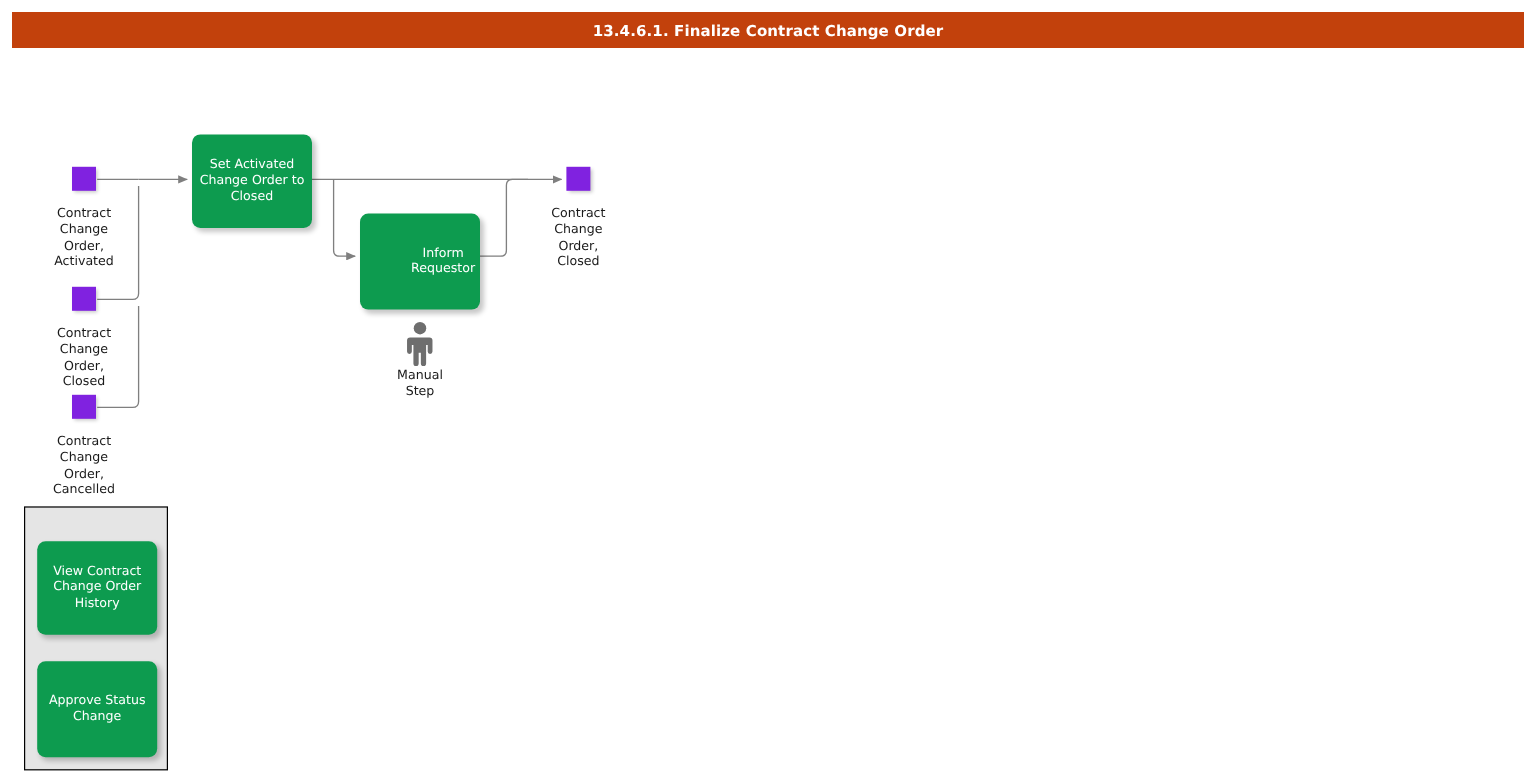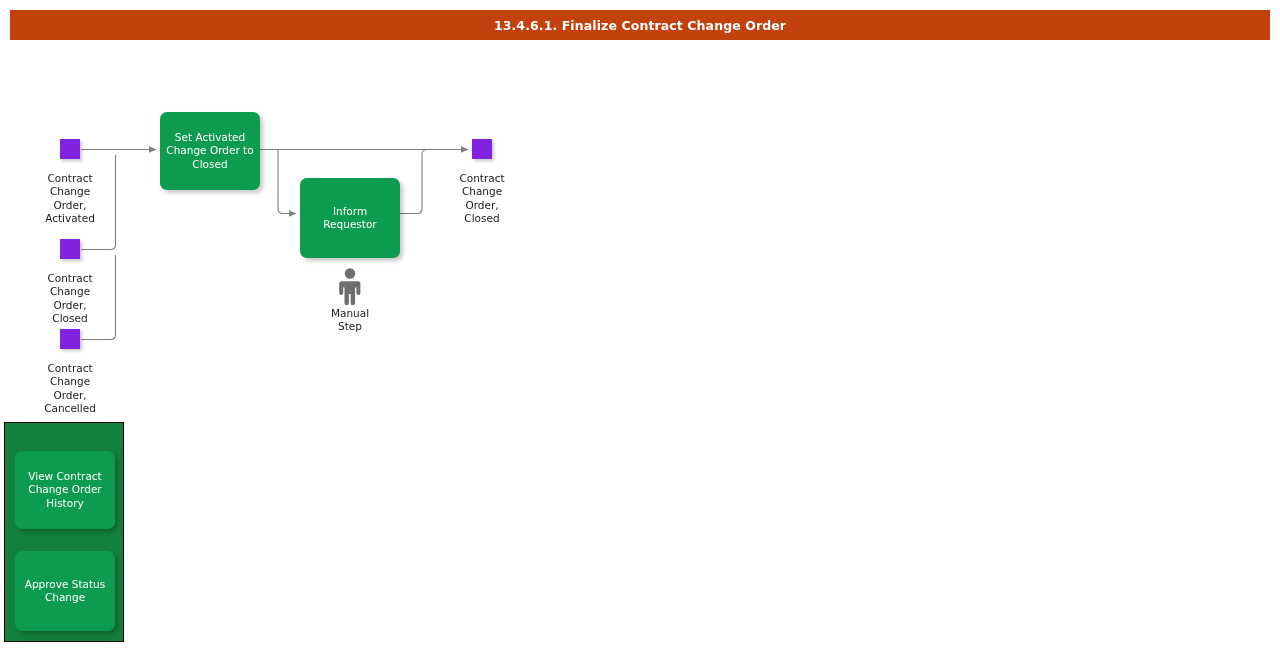--- a/index.html
+++ b/index.html
@@ -105,27 +105,27 @@
     font-size: 10.5px;
     line-height: 13.3px;
     color: #1a1a1a;
     text-align: center;
     white-space: pre-line;
   }
 
   
   #legend-panel {
     position: absolute;
-    left: 4px;
+    left: 20px;
     top: 422px;
     width: 120px;
     height: 220px;
     border: 1px solid #000000;
     box-sizing: border-box;
-    background: #15803d;
+    background: #e5e5e5;
   }
 </style>
 </head>
 <body>
 
 <div id="title-bar">
   <span>13.4.6.1. Finalize Contract Change Order</span>
 </div>
 
 <div id="canvas">
@@ -179,21 +179,21 @@
 Order,
 Cancelled</div>
   </div>
 
   <div class="activity-box" style="left:160px; top:112px; width:100px; height:78px;">
     <span>Set Activated
 Change Order to
 Closed</span>
   </div>
 
-  <div class="activity-box" style="left:300px; top:178px; width:100px; height:80px;">
+  <div class="activity-box" style="left:300px; top:178px; width:100px; height:80px;justify-content:flex-end;">
     <span>Inform
 Requestor</span>
   </div>
 
   <div id="manual-step">
     <svg width="26" height="37" viewBox="0 0 26 37">
       <circle cx="13" cy="5.5" r="5.2" fill="#6e6e6e"></circle>
       <path d="M5.2 13.2 h15.6 a2.6 2.6 0 0 1 2.6 2.6 v9.2 a2 2 0 0 1 -4 0 v-5.6
                h-1.3 v15.6 a2.2 2.2 0 0 1 -4.4 0 v-9 h-1.8 v9
                a2.2 2.2 0 0 1 -4.4 0 v-15.6 h-1.3 v5.6 a2 2 0 0 1 -4 0

